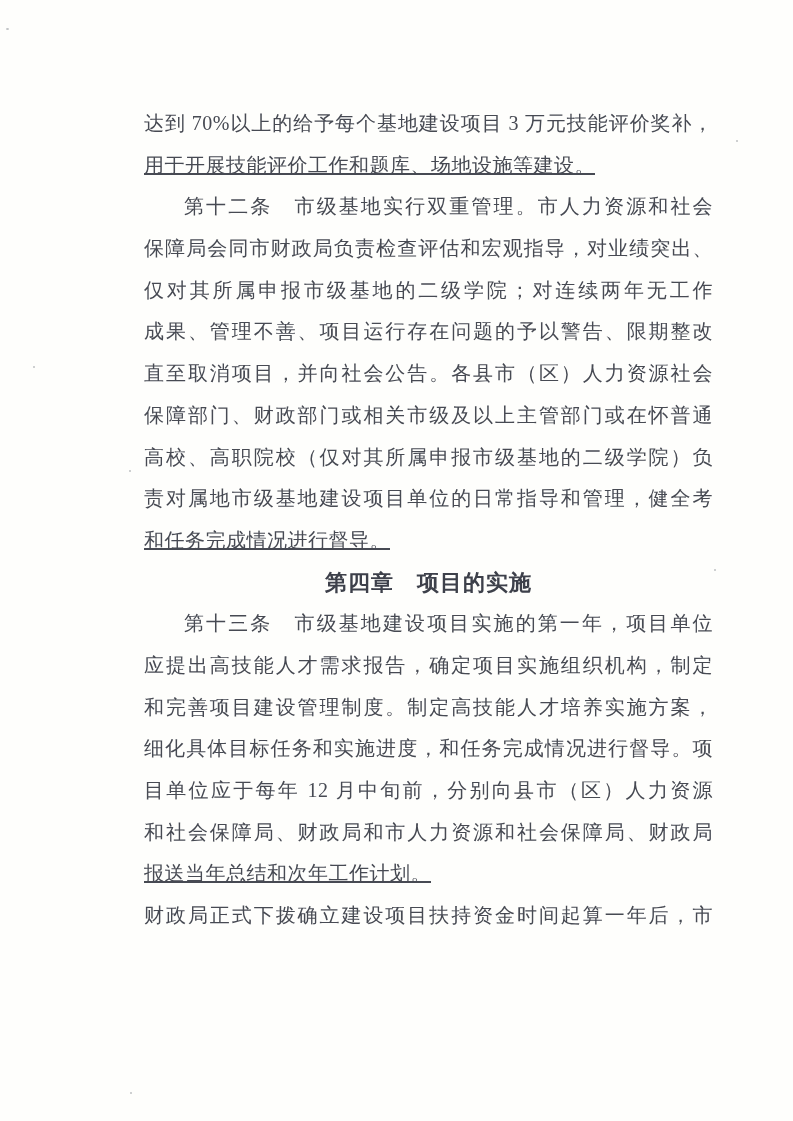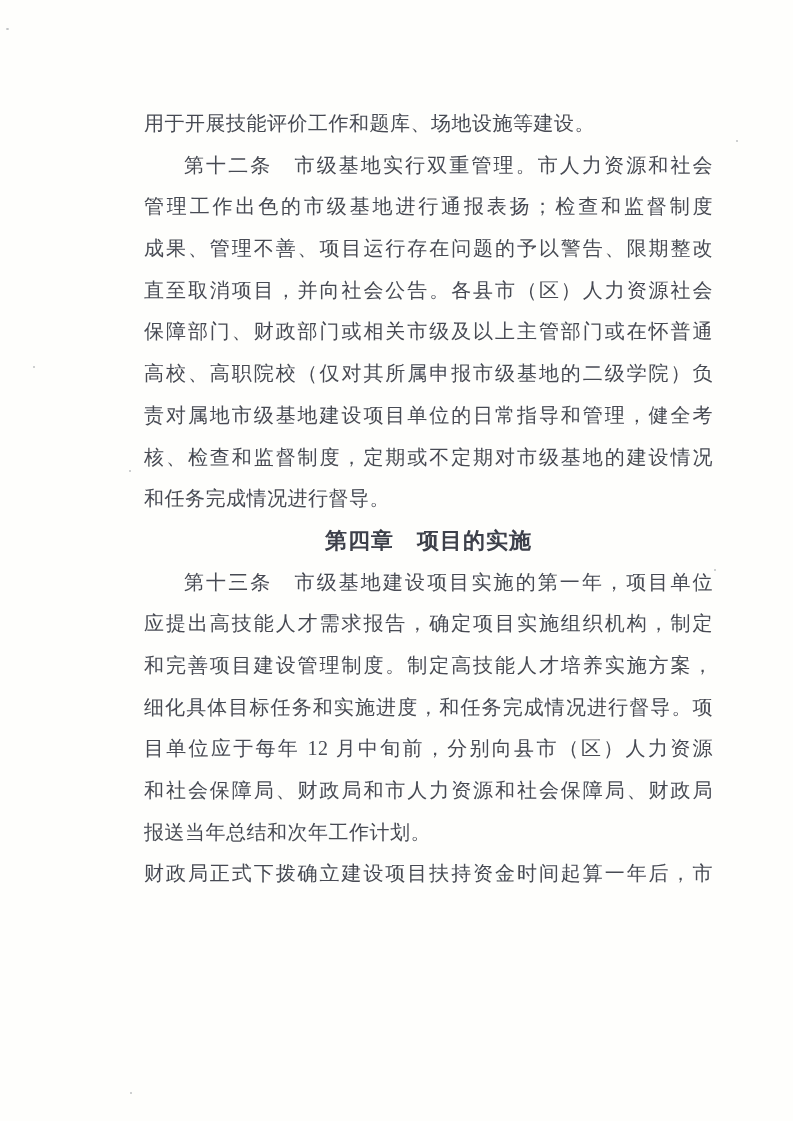--- a/index.html
+++ b/index.html
@@ -35,20 +35,21 @@
     height: 41.7px;
     overflow: hidden;
     text-align: justify;
     text-align-last: justify;
     text-justify: inter-character;
     white-space: normal;
   }
   .line.end {
     text-align: right;
     text-align-last: left;
+    text-decoration: underline;
   }
   .line.indent {
     text-indent: 2em;
   }
   .line.heading {
     text-align: center;
     text-align-last: center;
     font-family: Liberation Serif, serif;
     font-weight: bold;
     font-size: 22px;
@@ -72,29 +73,30 @@
     border-radius: 50%;
     opacity: 0.55;
   }
 </style>
 </head>
 <body>
 
 <div class="page">
 
   <div class="textblock">
+    <div class="line">达到 70%以上的给予每个基地建设项目 3 万元技能评价奖补，</div>
     <div class="line end">用于开展技能评价工作和题库、场地设施等建设。</div>
     <div class="line indent">第十二条　市级基地实行双重管理。市人力资源和社会</div>
-    <div class="line">管理工作出色的市级基地进行通报表扬；检查和监督制度</div>
+    <div class="line">保障局会同市财政局负责检查评估和宏观指导，对业绩突出、</div>
+    <div class="line">仅对其所属申报市级基地的二级学院；对连续两年无工作</div>
     <div class="line">成果、管理不善、项目运行存在问题的予以警告、限期整改</div>
     <div class="line">直至取消项目，并向社会公告。各县市（区）人力资源社会</div>
     <div class="line">保障部门、财政部门或相关市级及以上主管部门或在怀普通</div>
     <div class="line">高校、高职院校（仅对其所属申报市级基地的二级学院）负</div>
     <div class="line">责对属地市级基地建设项目单位的日常指导和管理，健全考</div>
-    <div class="line">核、检查和监督制度，定期或不定期对市级基地的建设情况</div>
     <div class="line end">和任务完成情况进行督导。</div>
     <div class="line heading">第四章　项目的实施</div>
     <div class="line indent">第十三条　市级基地建设项目实施的第一年，项目单位</div>
     <div class="line">应提出高技能人才需求报告，确定项目实施组织机构，制定</div>
     <div class="line">和完善项目建设管理制度。制定高技能人才培养实施方案，</div>
     <div class="line">细化具体目标任务和实施进度，和任务完成情况进行督导。项</div>
     <div class="line">目单位应于每年 12 月中旬前，分别向县市（区）人力资源</div>
     <div class="line">和社会保障局、财政局和市人力资源和社会保障局、财政局</div>
     <div class="line end">报送当年总结和次年工作计划。</div>
     <div class="line">财政局正式下拨确立建设项目扶持资金时间起算一年后，市</div>

